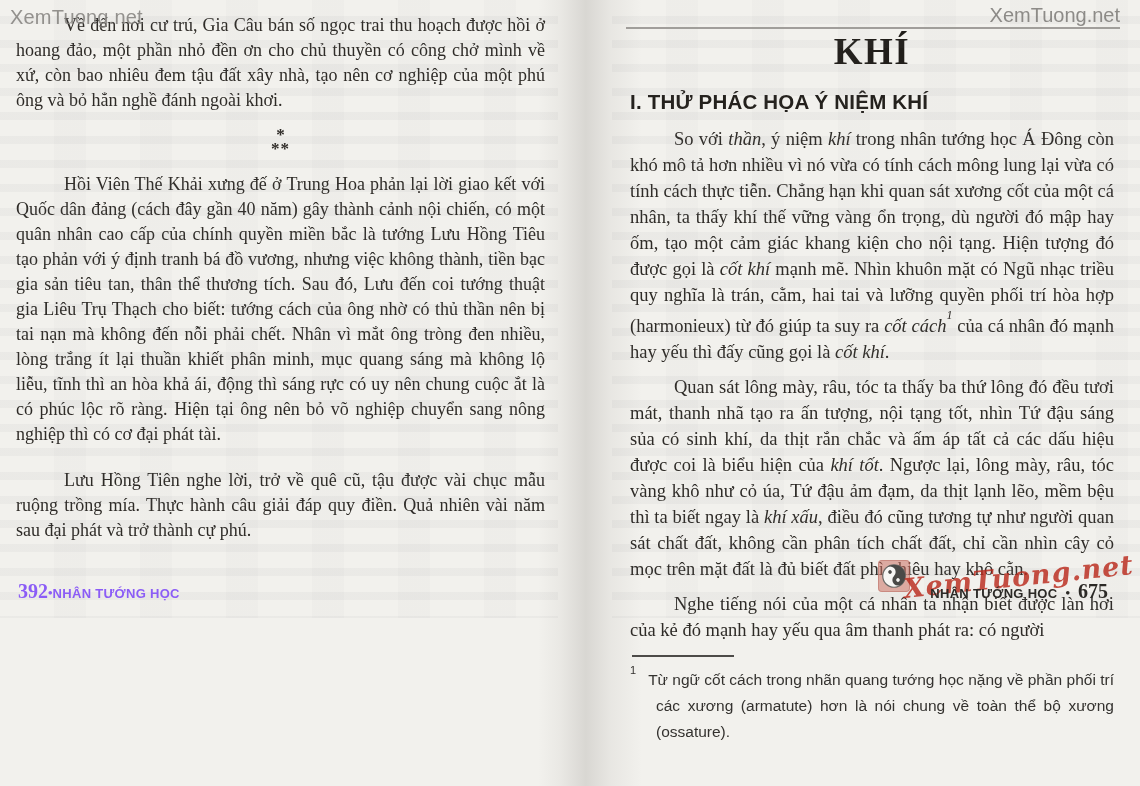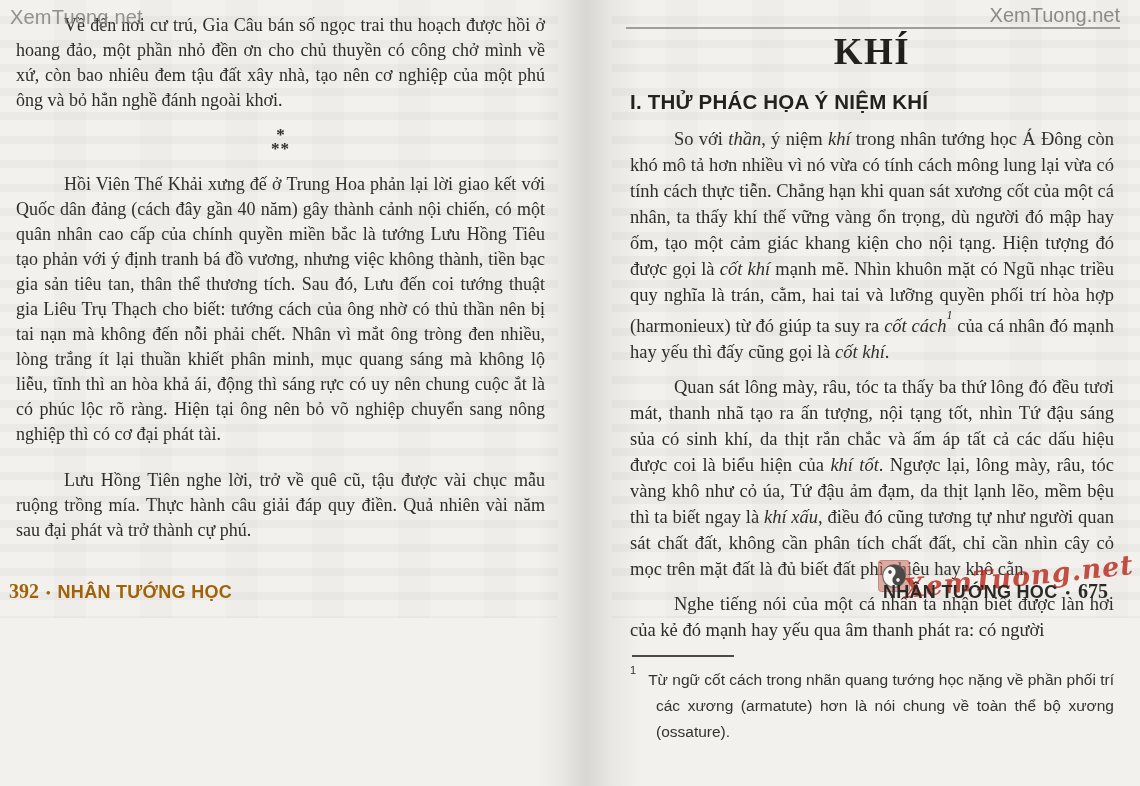--- a/index.html
+++ b/index.html
@@ -69,29 +69,29 @@
   .footnote{
     margin-top:12px;
     font-family:"Liberation Sans","DejaVu Sans",sans-serif;
     font-size:15.5px;line-height:26px;color:#34322f;
   }
   .footnote-rule{width:102px;border-top:2px solid #4d4b48;margin:0 0 5px 2px;}
   .footnote-text{margin:0;padding-left:26px;text-indent:-26px;text-align:justify;}
   .footnote-text sup{font-size:11px;position:relative;top:-5px;margin-right:12px;}
   
   .footer-left{
-    position:absolute;left:9px;bottom:15px;z-index:3;
-    display:flex;align-items:baseline;gap:7px;color:#a16207;
+    position:absolute;left:18px;bottom:15px;z-index:3;
+    display:flex;align-items:baseline;gap:0;color:#8b5cf6;
   }
   .footer-right{
     position:absolute;right:32px;bottom:15px;z-index:3;
     display:flex;align-items:baseline;gap:8px;color:#2b2926;
   }
   .pnum{font-size:20px;font-weight:bold;font-family:"Liberation Serif","DejaVu Serif",serif;}
-  .btitle{font-size:18px;font-weight:bold;font-family:"Liberation Sans","DejaVu Sans",sans-serif;letter-spacing:0.3px;}
+  .btitle{font-size:13px;font-weight:bold;font-family:"Liberation Sans","DejaVu Sans",sans-serif;letter-spacing:0.3px;}
   .bullet{font-size:13px;font-weight:bold;position:relative;top:-1px;}
   .footer-text-wrap{position:relative;z-index:2;display:flex;align-items:baseline;gap:8px;}
   
   .fw{position:absolute;right:-26px;top:-20px;z-index:1;display:flex;align-items:center;pointer-events:none;}
   .yy-box{
     width:32px;height:32px;border-radius:4px;flex:0 0 auto;
     background:rgba(203,112,99,0.55);
     display:flex;align-items:center;justify-content:center;
     box-shadow:0 0 0 1px rgba(170,80,70,0.35) inset;
   }

